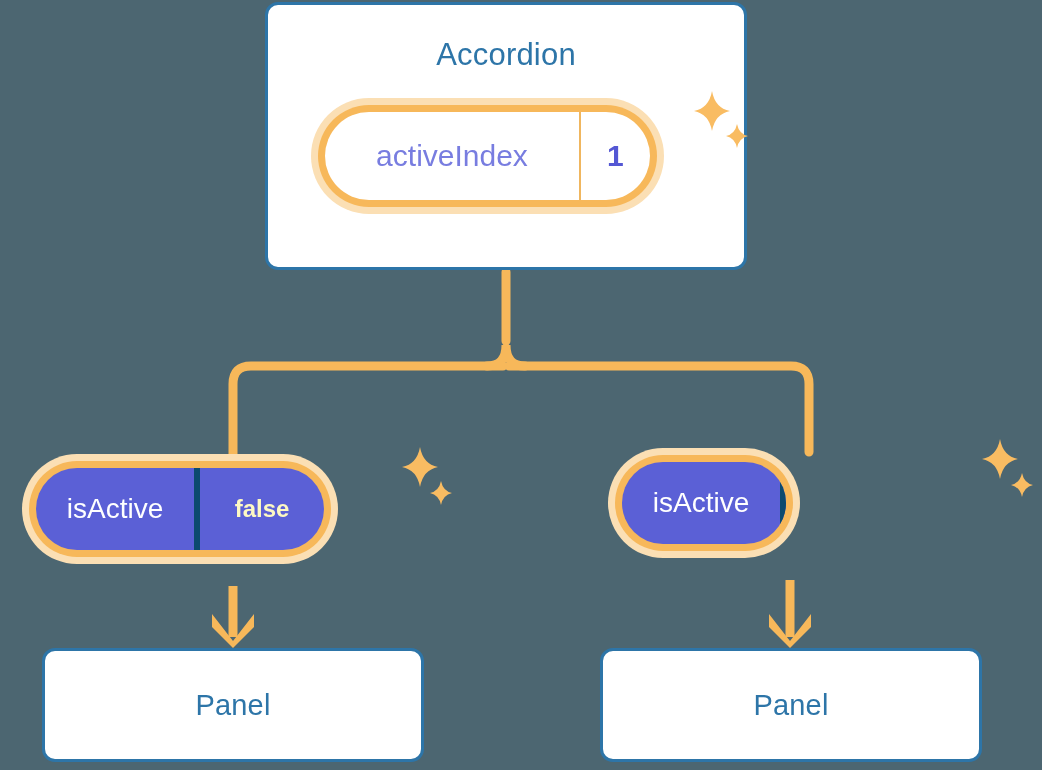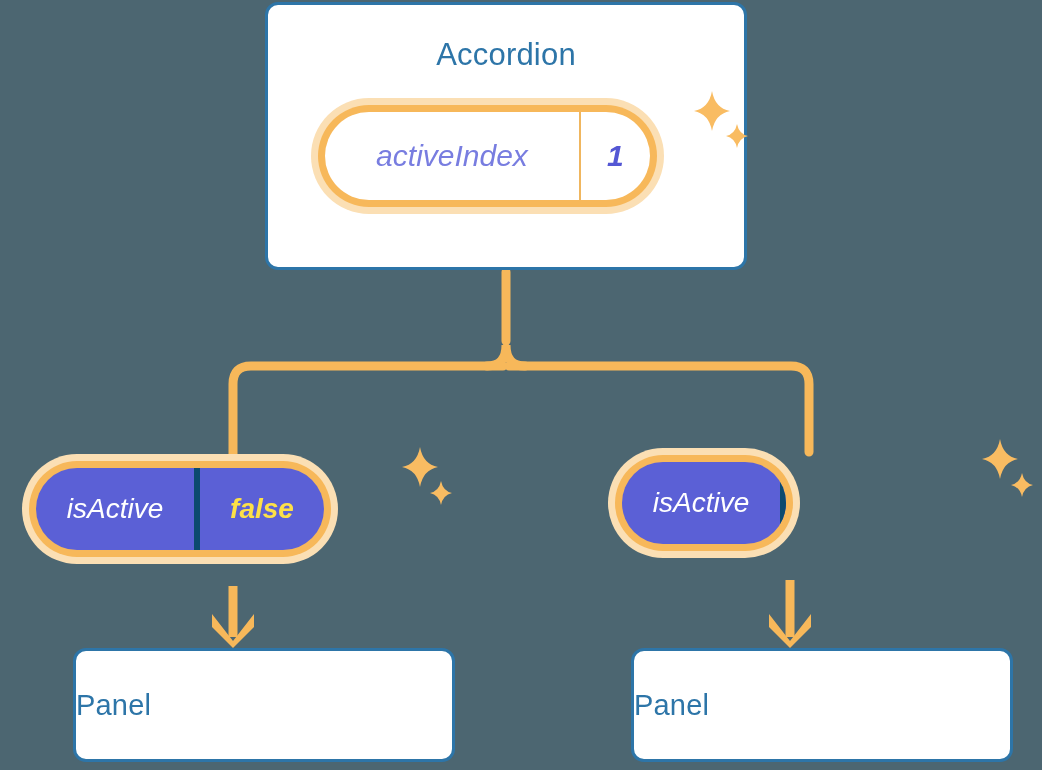--- a/index.html
+++ b/index.html
@@ -54,22 +54,21 @@
   }
   #accordion-card .card-title {
     margin-top: 32px;
   }
 
   .panel-card {
     width: 382px;
     height: 114px;
     display: flex;
     align-items: center;
-    justify-content: flex-start;
-    margin-left: 31px;
+    justify-content: center;
   }
   #panel-left  { left: 42px;  top: 648px; }
   #panel-right { left: 600px; top: 648px; }
   .panel-card .card-title { font-size: 29px; }
 
   
   .pill-wrap {
     position: absolute;
   }
   
@@ -77,21 +76,20 @@
     background: #FBDFB4;
     border-radius: 999px;
     padding: 7px;
     display: inline-block;
   }
   
   .pill-ring {
     background: #F7B85A;
     border-radius: 999px;
     padding: 7px;
-    font-style: italic;
   }
   
   .pill-body {
     border-radius: 999px;
     display: flex;
     align-items: stretch;
     overflow: hidden;
   }
   .pill-key, .pill-val {
     display: flex;
@@ -128,22 +126,22 @@
     height: 82px;
   }
   .pill-solid .pill-key {
     color: #FFFFFF;
     font-size: 28px;
     padding: 0 24px;
     min-width: 164px;
     border-right: 6px solid #0c4a6e;
   }
   .pill-solid .pill-val {
-    color: #fde047;
-    font-size: 28px;
+    color: #fef9c3;
+    font-size: 24px;
     font-weight: bold;
     padding: 0 24px;
     min-width: 124px;
   }
   #pill-false { left: 22px;  top: 454px; }
   #pill-true  { left: 608px; top: 448px; }
 
   
   .sparkle {
     position: absolute;

